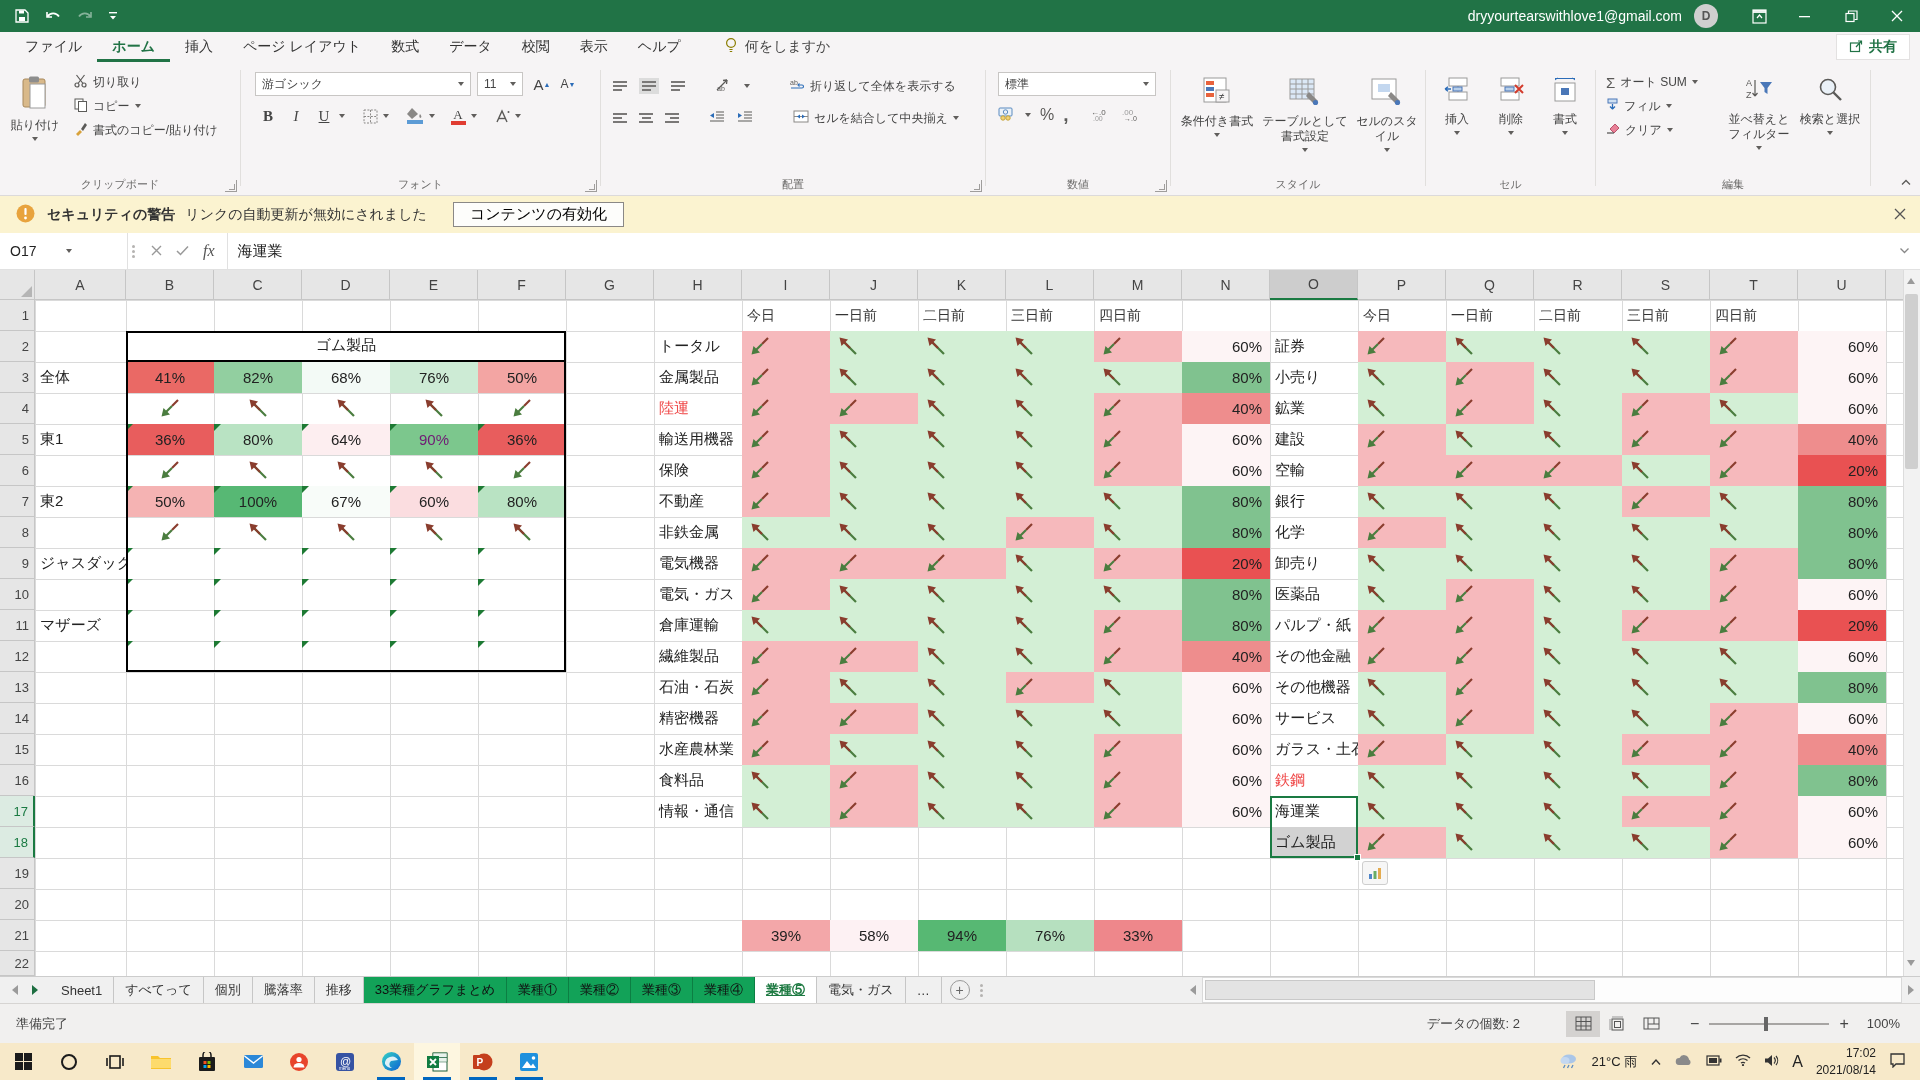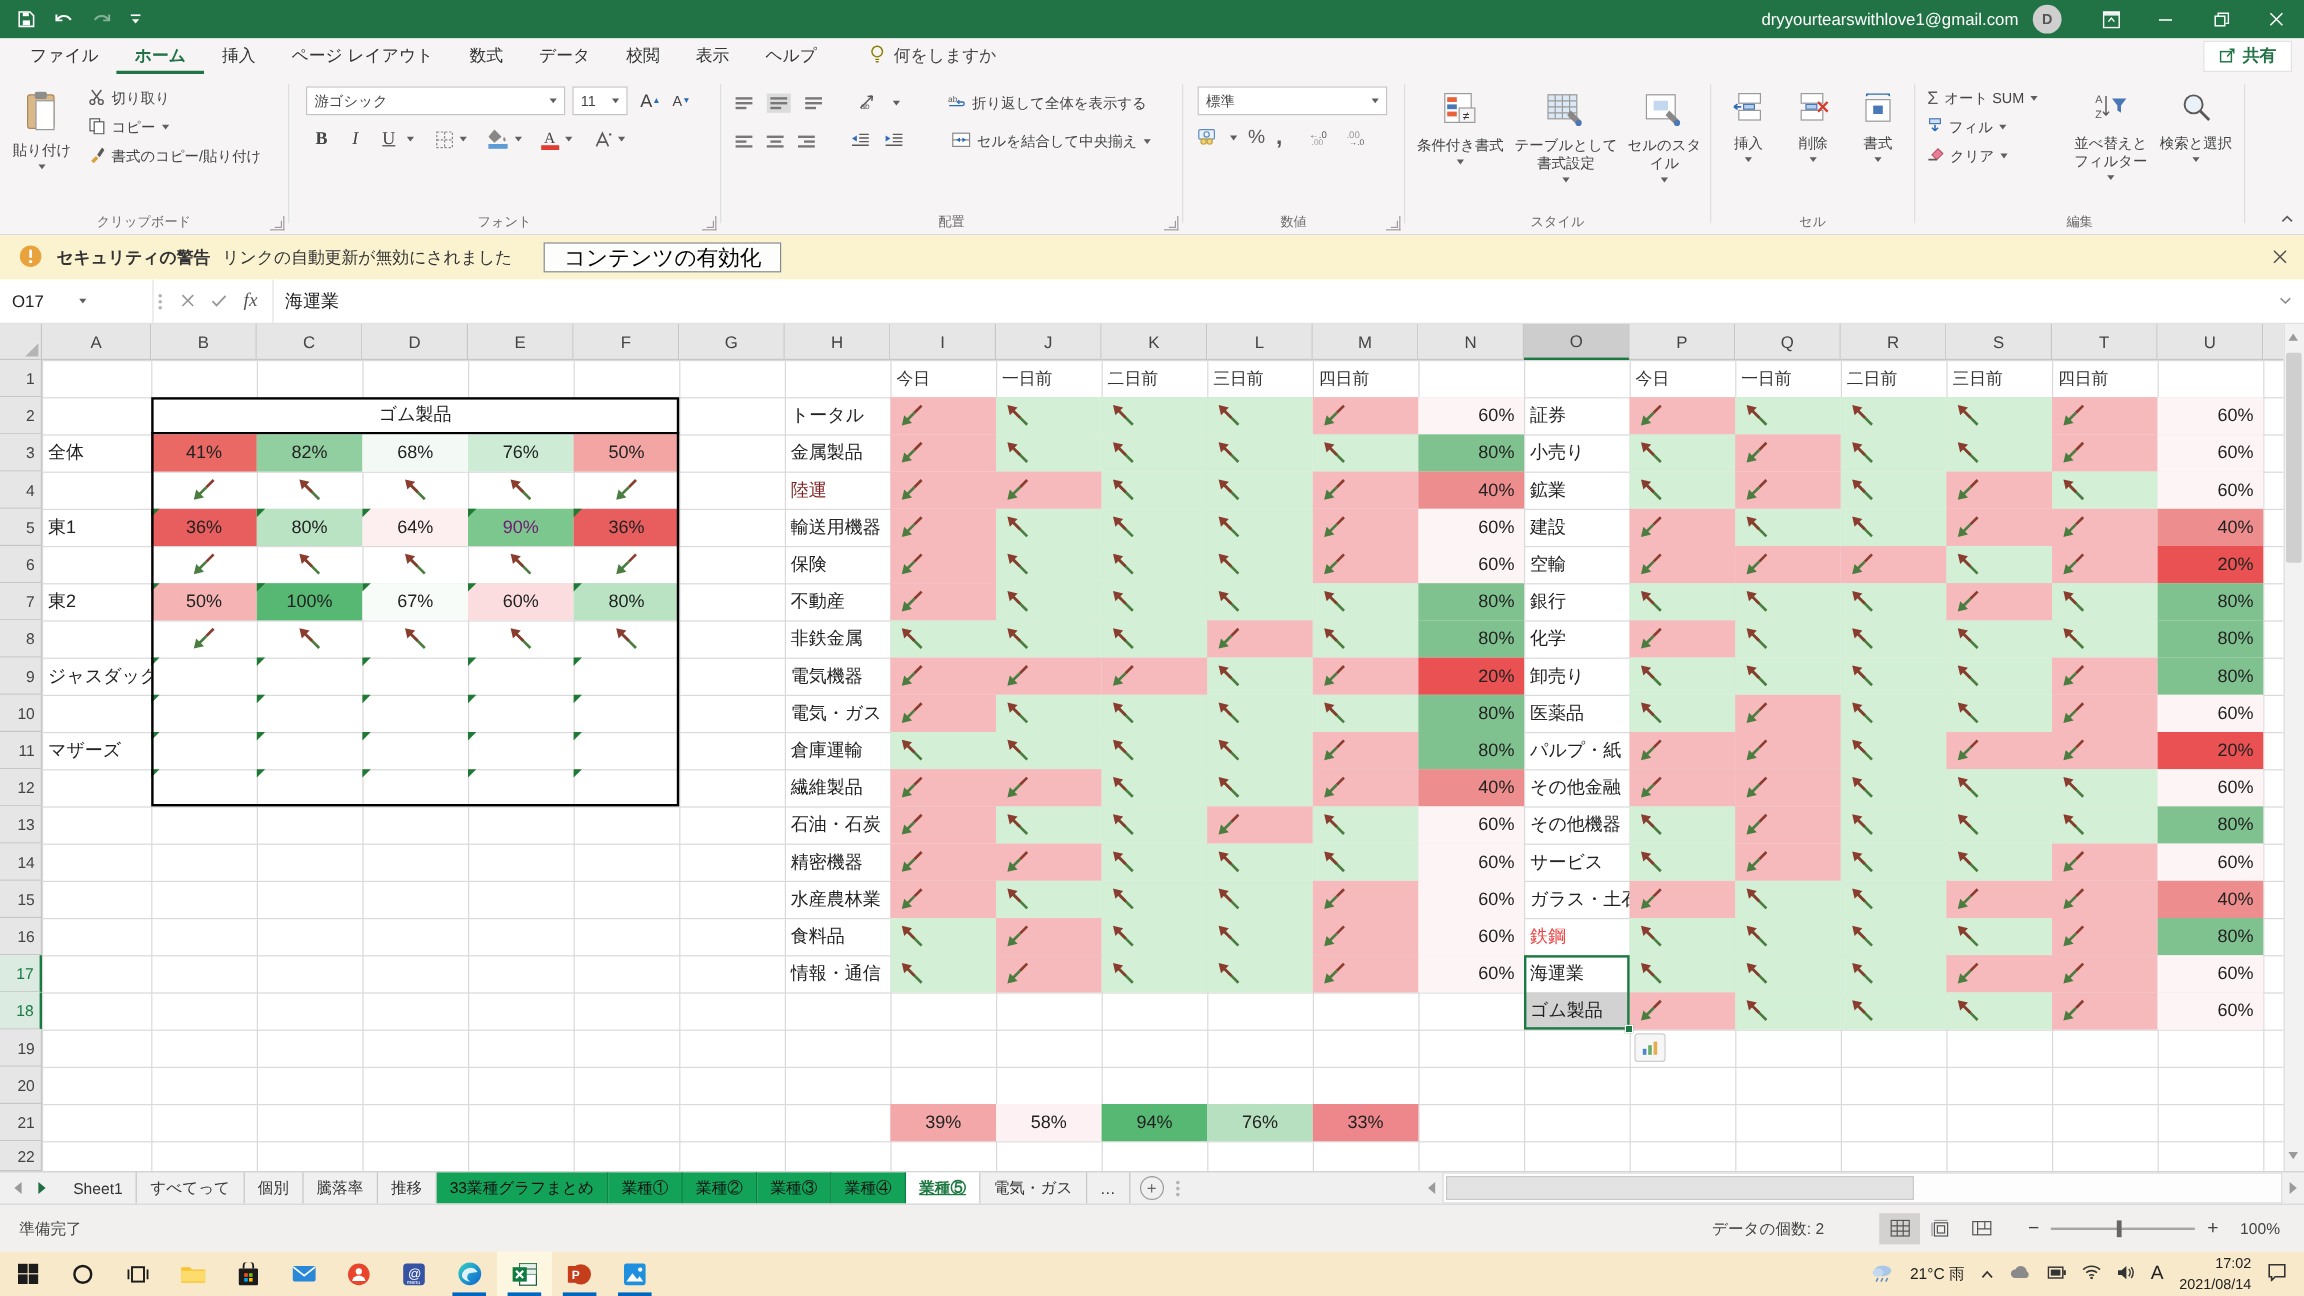--- a/index.html
+++ b/index.html
@@ -48,21 +48,21 @@
 .bigbtn{display:flex;flex-direction:column;align-items:center;justify-content:flex-start;
   padding-top:8px;gap:4px;text-align:center;line-height:1.25}
 .alines{display:flex;flex-direction:column;gap:2px}
 .alines i{display:block;height:2px;background:#7a7877}
 
 
 .secbar{position:absolute;left:0;top:196px;width:1920px;height:37px;background:#fbf3d0;
   display:flex;align-items:center;font-size:14px;color:#333}
 .sec-ico{margin:0 12px 0 16px}
 .secbtn{margin-left:26px;height:25px;border:1px solid #8a8886;background:#fdfdfb;
-  display:flex;align-items:center;padding:0 16px;font-size:18px}
+  display:flex;align-items:center;padding:0 16px;font-size:15px}
 .sec-close{margin-left:auto;margin-right:14px}
 
 
 .fbar{position:absolute;left:0;top:233px;width:1920px;height:37px;background:#fff;
   display:flex;align-items:stretch;border-bottom:1px solid #e1e1e1;font-size:14px}
 .namebox{width:128px;display:flex;align-items:center;padding-left:10px;gap:30px;
   border-right:1px solid #e1e1e1;color:#222}
 .fbtns{display:flex;align-items:center;gap:14px;padding:0 12px;border-right:1px solid #e1e1e1;color:#999}
 .fval{display:flex;align-items:center;padding-left:10px;color:#222;font-size:15px}
 .dots3{display:flex;flex-direction:column;gap:2px;margin:0 4px}
@@ -932,21 +932,21 @@
           </svg></i>
       </div>
       <div style="position: absolute; left: 1094px; top: 92px; width: 88px; height: 31px; background: rgb(211, 239, 213);">
         <i style="position:absolute;left:6px;top:3px"><svg width="24" height="24" viewBox="0 0 24 24">
             <line x1="20" y1="20" x2="8" y2="8" stroke="#4a7d3f" stroke-width="2.2"></line>
             <line x1="14" y1="14" x2="8" y2="8" stroke="#8a3d2e" stroke-width="2.2"></line>
             <polygon points="3.5,3.5 12,5.5 5.5,12" fill="#8a3d2e"></polygon>
           </svg></i>
       </div>
       <div style="position: absolute; left: 1182px; top: 92px; width: 88px; height: 31px; background: rgb(128, 194, 143); font-size: 15px; color: rgb(34, 34, 34); display: flex; align-items: center; justify-content: flex-end; padding-right: 8px;">80%</div>
-      <div style="position: absolute; left: 654px; top: 123px; width: 88px; height: 31px; font-size: 15px; color: #7f1d1d; display: flex; align-items: center; padding-left: 5px; overflow: hidden; white-space: nowrap;">陸運</div>
+      <div style="position: absolute; left: 654px; top: 123px; width: 88px; height: 31px; font-size: 15px; color: #ef4444; display: flex; align-items: center; padding-left: 5px; overflow: hidden; white-space: nowrap;">陸運</div>
       <div style="position: absolute; left: 742px; top: 123px; width: 88px; height: 31px; background: rgb(246, 185, 188);">
         <i style="position:absolute;left:6px;top:3px"><svg width="24" height="24" viewBox="0 0 24 24">
             <line x1="20" y1="4" x2="14" y2="10" stroke="#8a3d2e" stroke-width="2.2"></line>
             <line x1="14" y1="10" x2="8" y2="16" stroke="#4a7d3f" stroke-width="2.2"></line>
             <polygon points="3.5,20.5 5.5,12 12,18.5" fill="#4a7d3f"></polygon>
           </svg></i>
       </div>
       <div style="position: absolute; left: 830px; top: 123px; width: 88px; height: 31px; background: rgb(246, 185, 188);">
         <i style="position:absolute;left:6px;top:3px"><svg width="24" height="24" viewBox="0 0 24 24">
             <line x1="20" y1="4" x2="14" y2="10" stroke="#8a3d2e" stroke-width="2.2"></line>

